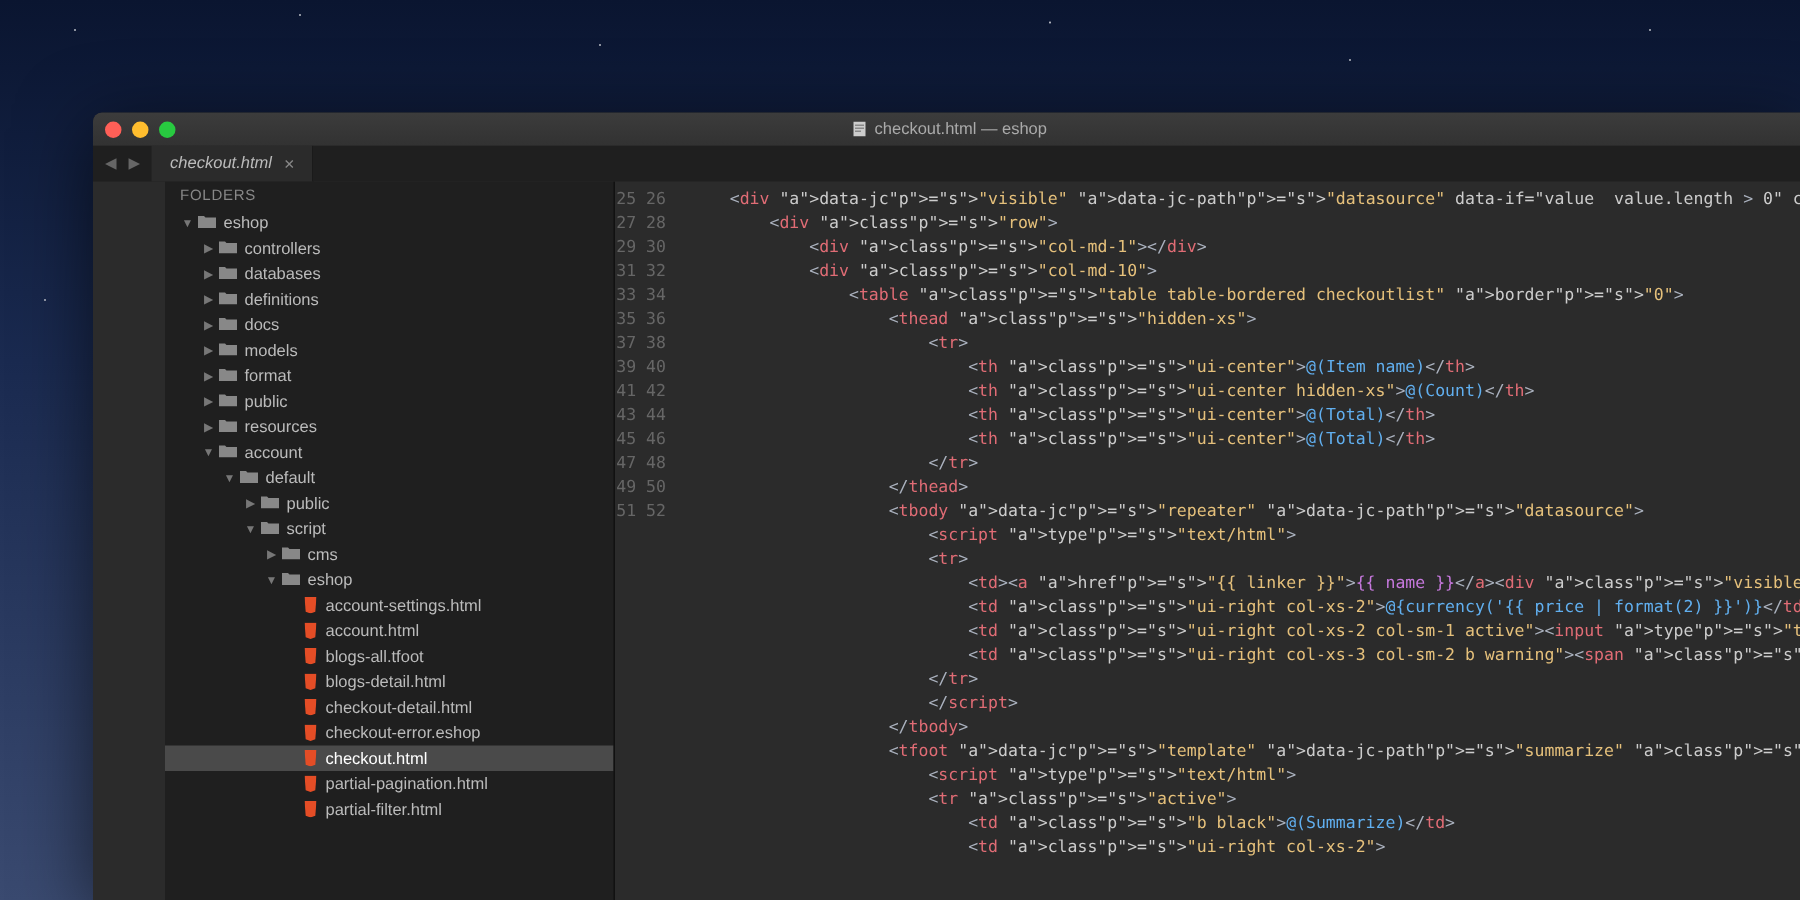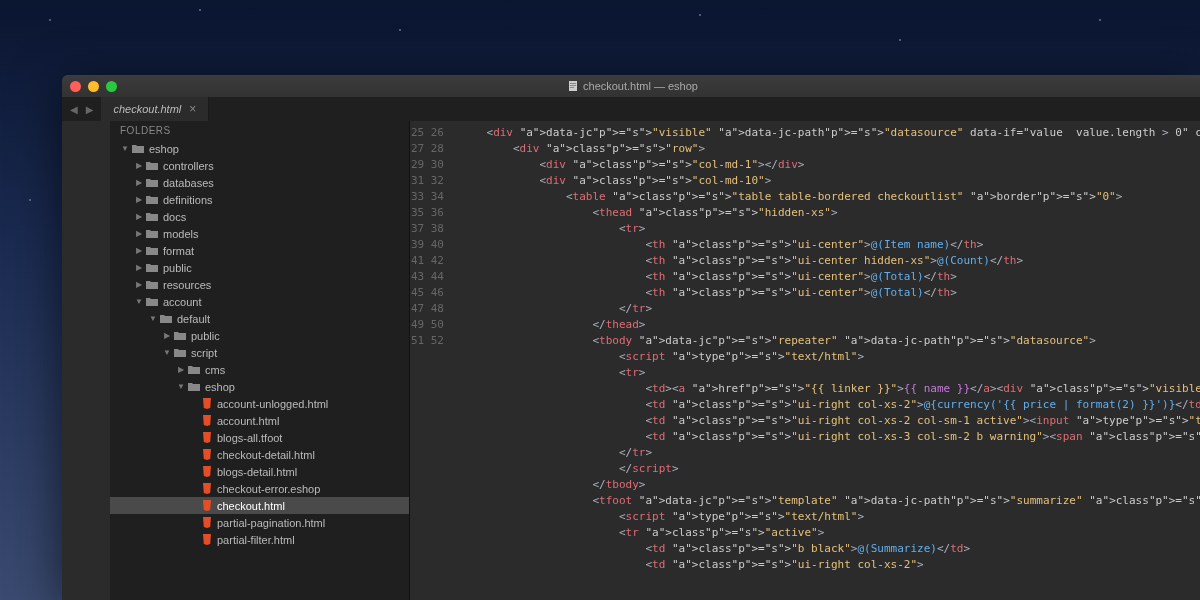--- a/index.html
+++ b/index.html
@@ -229,45 +229,45 @@
             <span class="tw">▼</span>
             <span class="folder-icon"><svg width="12" height="9" viewBox="0 0 12 9">
                 <path d="M0 1 h4 l1 1 h7 v7 h-12 z" fill="#888"></path>
               </svg></span>
             <span>eshop</span>
           </div>
           <div class="tree-row">
             <span class="pad" style="width: 80px;"></span>
             <span class="tw"></span>
             <span class="html-icon"></span>
-            <span>account-unlogged.html</span>
+            <span>account-settings.html</span>
           </div>
           <div class="tree-row">
             <span class="pad" style="width: 80px;"></span>
             <span class="tw"></span>
             <span class="html-icon"></span>
             <span>account.html</span>
           </div>
           <div class="tree-row">
             <span class="pad" style="width: 80px;"></span>
             <span class="tw"></span>
             <span class="html-icon"></span>
             <span>blogs-all.tfoot</span>
           </div>
           <div class="tree-row">
             <span class="pad" style="width: 80px;"></span>
             <span class="tw"></span>
             <span class="html-icon"></span>
+            <span>blogs-detail.html</span>
+          </div>
+          <div class="tree-row">
+            <span class="pad" style="width: 80px;"></span>
+            <span class="tw"></span>
+            <span class="html-icon"></span>
             <span>checkout-detail.html</span>
-          </div>
-          <div class="tree-row">
-            <span class="pad" style="width: 80px;"></span>
-            <span class="tw"></span>
-            <span class="html-icon"></span>
-            <span>blogs-detail.html</span>
           </div>
           <div class="tree-row">
             <span class="pad" style="width: 80px;"></span>
             <span class="tw"></span>
             <span class="html-icon"></span>
             <span>checkout-error.eshop</span>
           </div>
           <div class="tree-row selected">
             <span class="pad" style="width: 80px;"></span>
             <span class="tw"></span>

